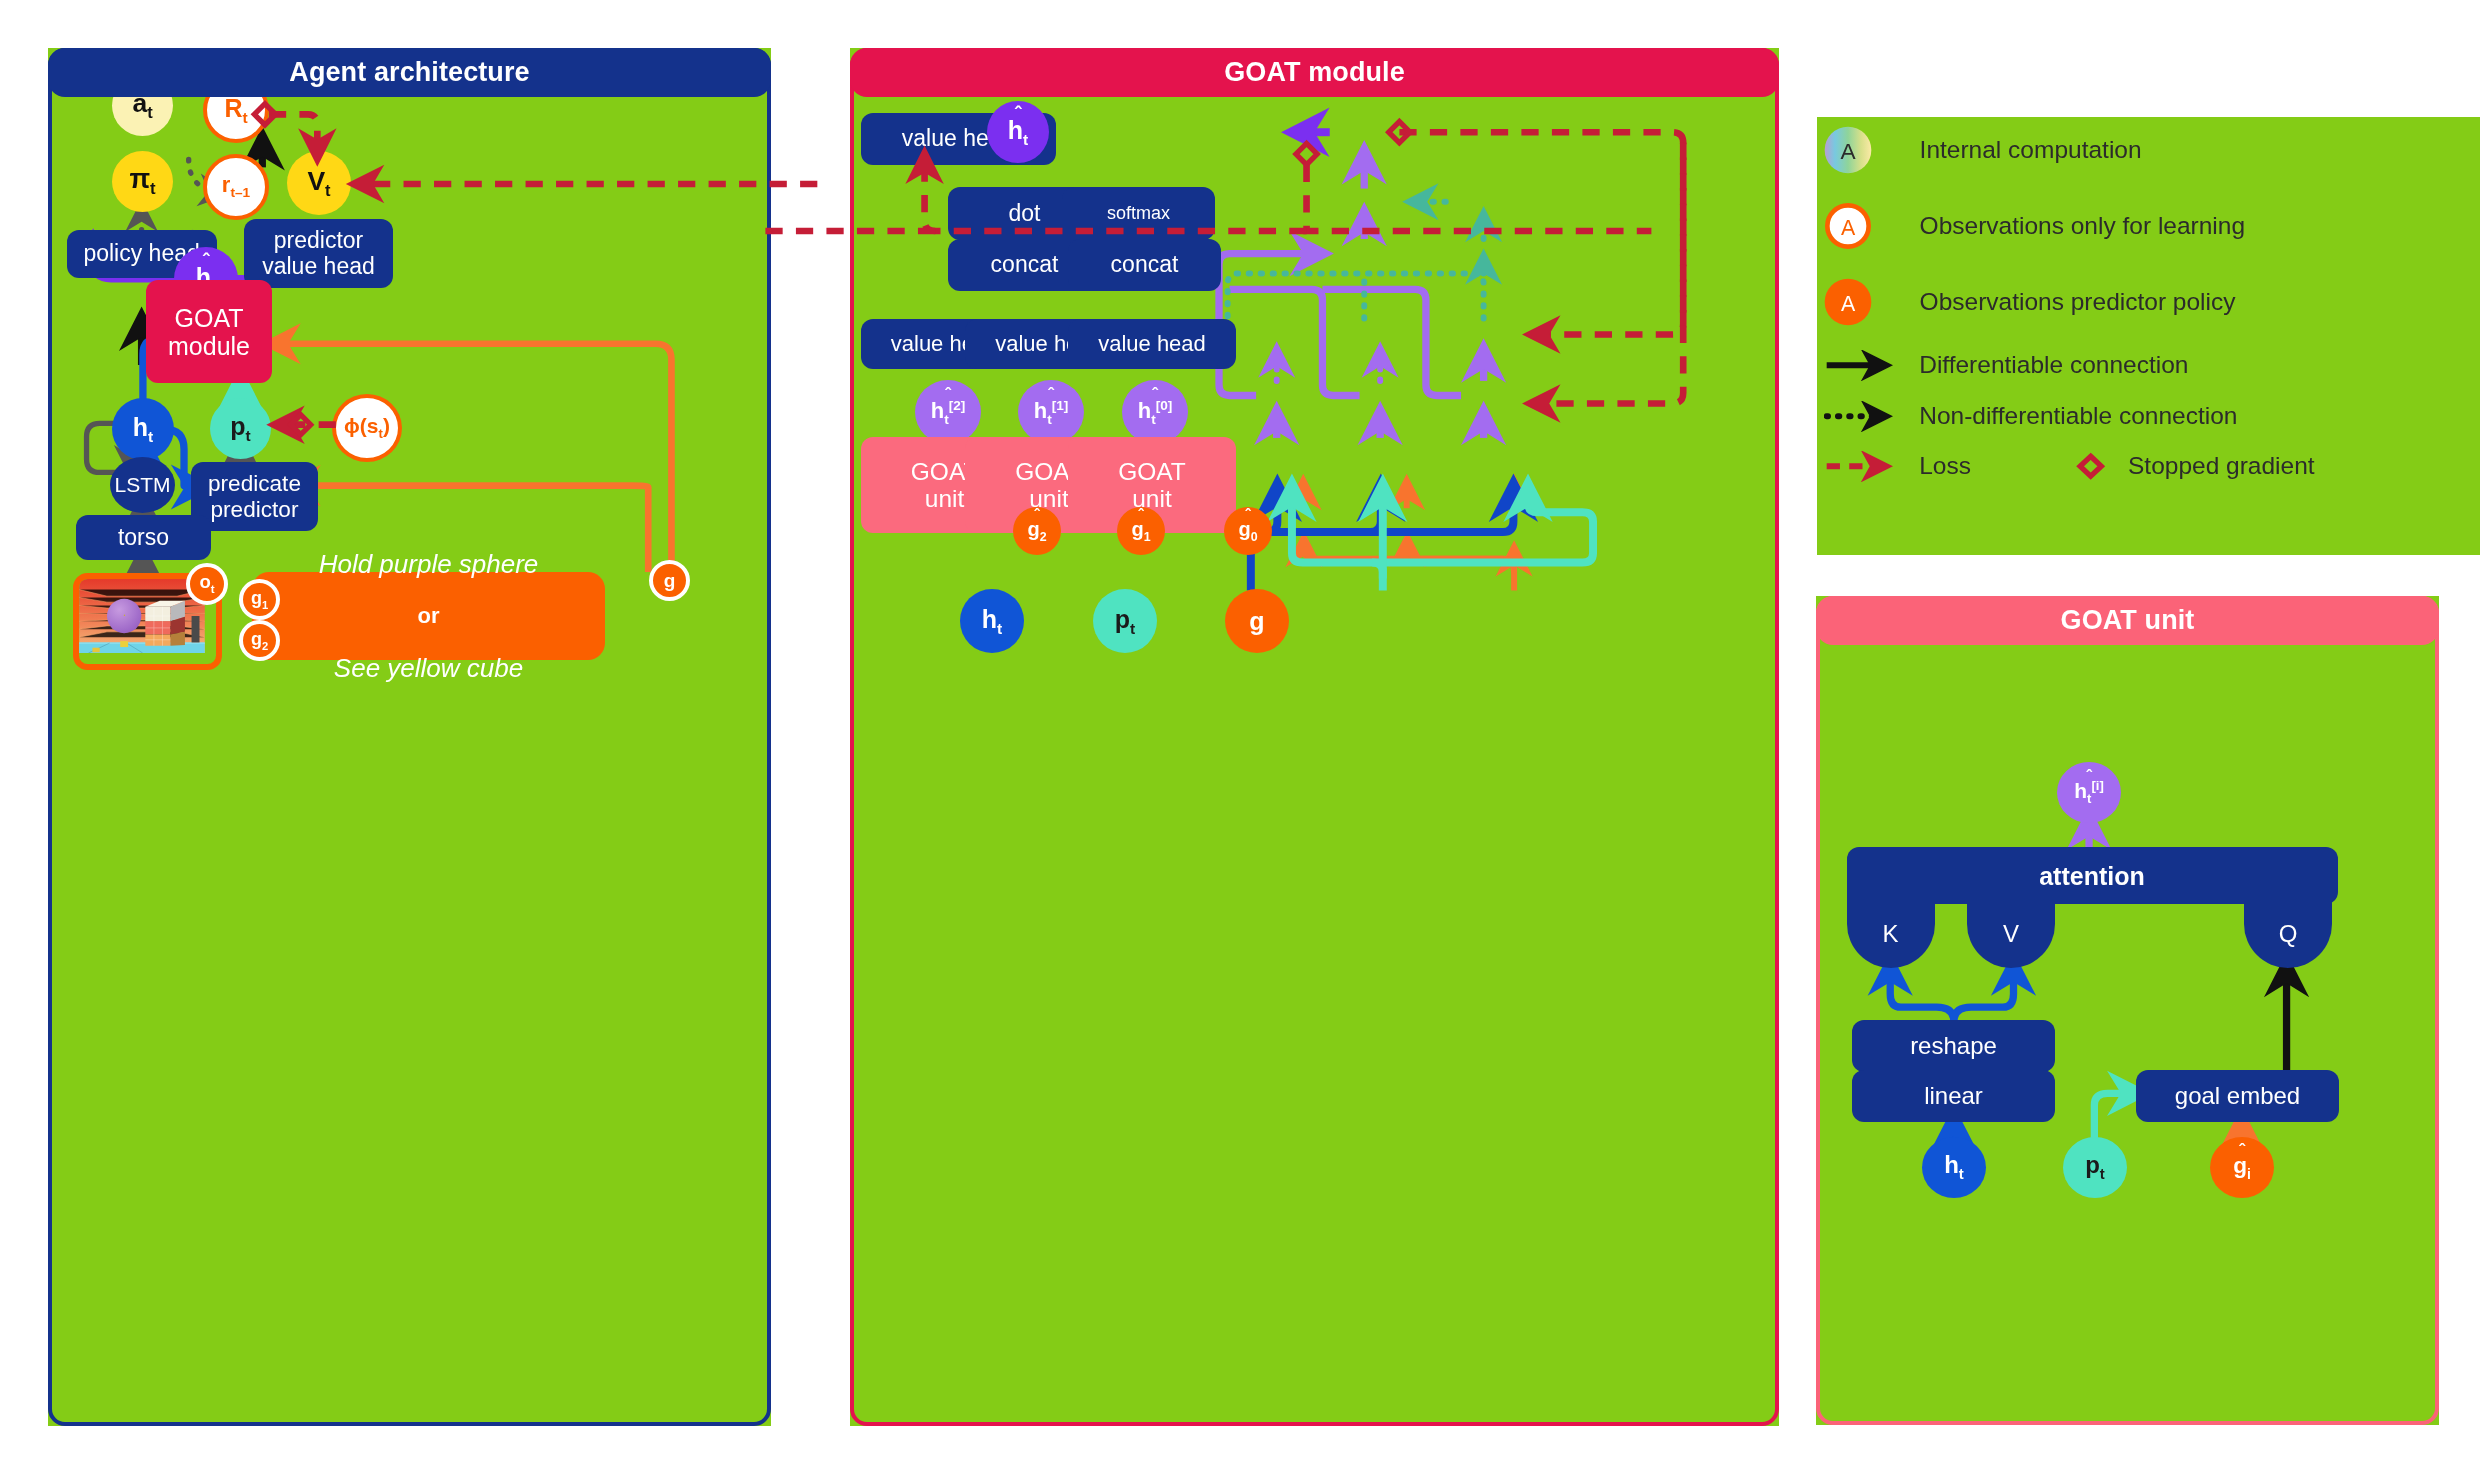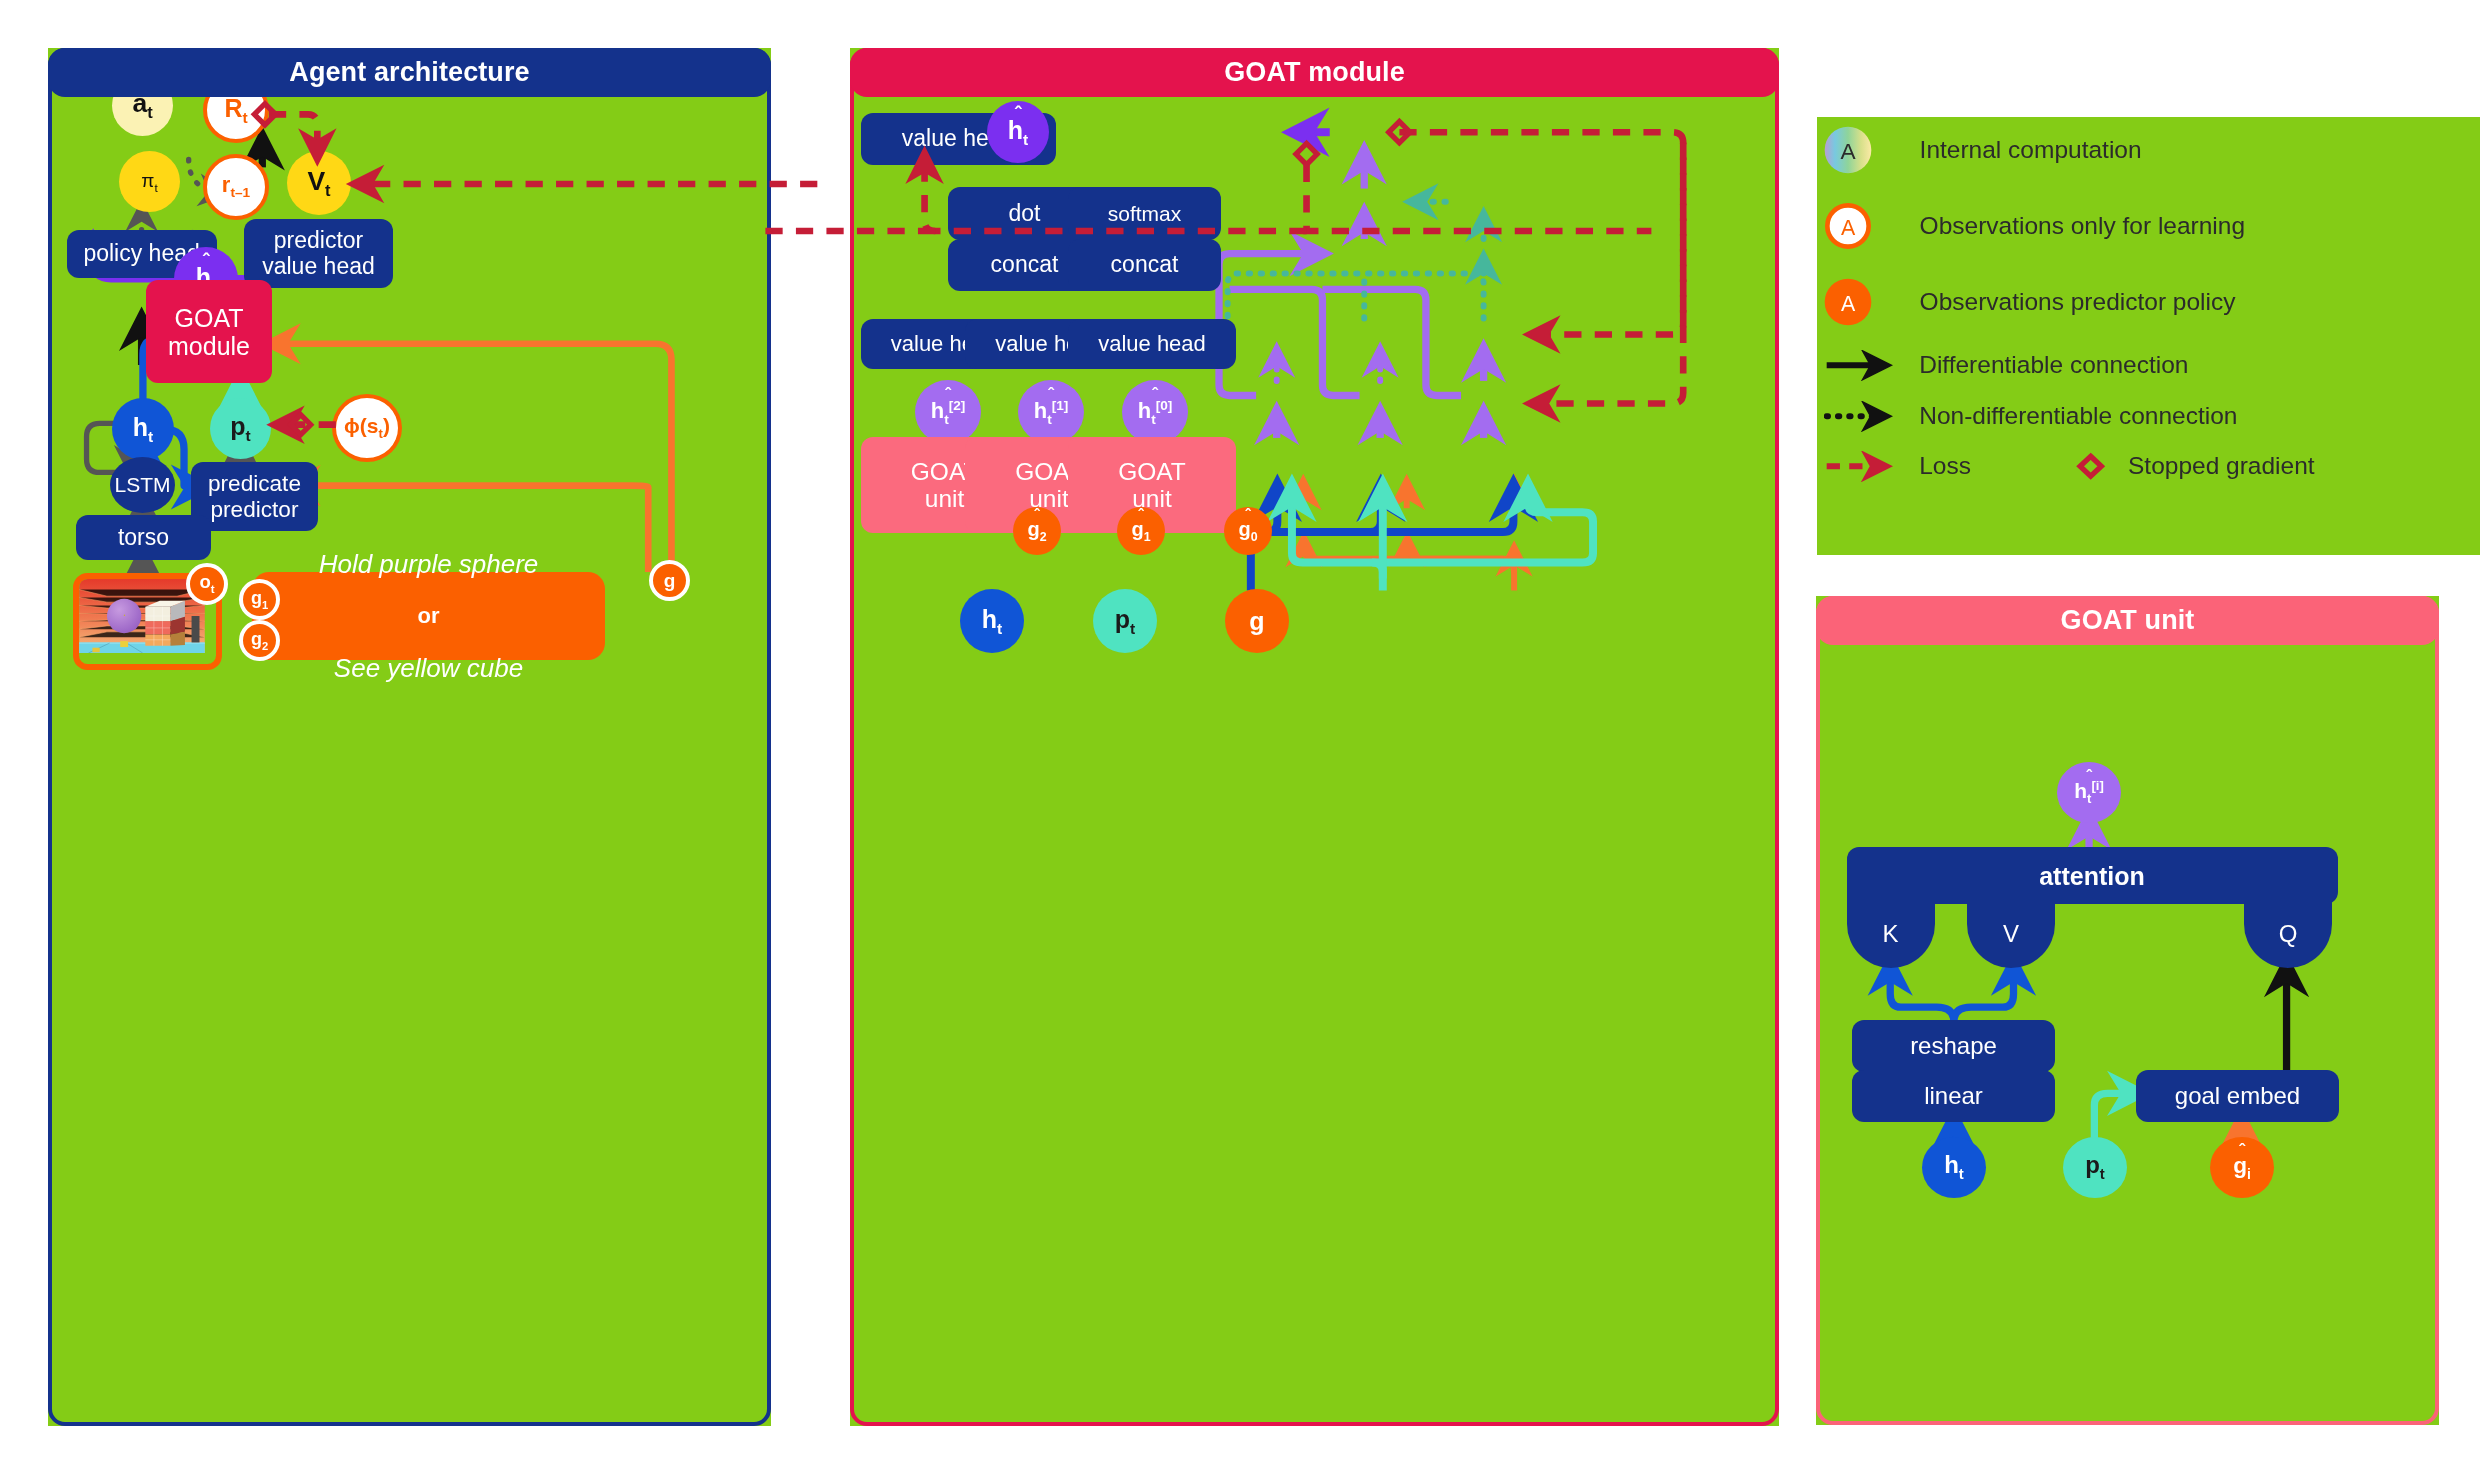--- a/index.html
+++ b/index.html
@@ -123,21 +123,21 @@
 
     <g fill="none" stroke="#c51d37" stroke-width="8">
       <path d="M311,100 l16,-16 l16,16 l-16,16 z"></path>
       <path d="M366,568 l15,-15 l15,15 l-15,15 z"></path>
     </g>
   </svg>
 
   <div class="node ell paleyellow" style="left:64px;top:26.5px;width:61px;height:61px;font-size:26.5px;font-weight:700;">
     <span><span>a</span><span class="sub">t</span></span>
   </div>
-  <div class="node ell gold" style="left:71px;top:103px;width:61px;height:61px;font-size:19px;font-weight:400;">
+  <div class="node ell gold" style="left:64px;top:103px;width:61px;height:61px;font-size:27px;font-weight:700;">
     <span><span>π</span><span class="sub">t</span></span>
   </div>
   <div class="node ell hollow" style="left:155px;top:29px;width:66px;height:66px;font-size:25px;font-weight:700;">
     <span><span>R</span><span class="sub">t</span></span>
   </div>
   <div class="node ell hollow" style="left:155px;top:106px;width:66px;height:66px;font-size:22px;font-weight:700;">
     <span><span>r</span><span class="sub">t–1</span></span>
   </div>
   <div class="node ell gold" style="left:239px;top:103px;width:64px;height:64px;font-size:26.5px;font-weight:700;">
     <span><span>V</span><span class="sub">t</span></span>
@@ -344,21 +344,21 @@
     <span>value head</span>
   </div>
   <div class="node ell purple" style="left:137px;top:53px;width:62px;height:62px;font-size:25px;font-weight:700;">
     <span class="hat">
       <span class="hc">ˆ</span><span>h</span><span class="sub">t</span>
     </span>
   </div>
   <div class="node box navy" style="left:98px;top:139px;width:153px;height:53px;font-size:23px;">
     <span>dot</span>
   </div>
-  <div class="node box navy" style="left:218px;top:139px;width:153px;height:53px;font-size:21px;">
+  <div class="node box navy" style="left:212px;top:139px;width:153px;height:53px;font-size:18px;">
     <span>softmax</span>
   </div>
   <div class="node box navy" style="left:98px;top:191px;width:153px;height:52px;font-size:23px;">
     <span>concat</span>
   </div>
   <div class="node box navy" style="left:218px;top:191px;width:153px;height:52px;font-size:23px;">
     <span>concat</span>
   </div>
 
   <div class="node box navy" style="left:10.6px;top:271px;width:168px;height:50px;font-size:22px;">

